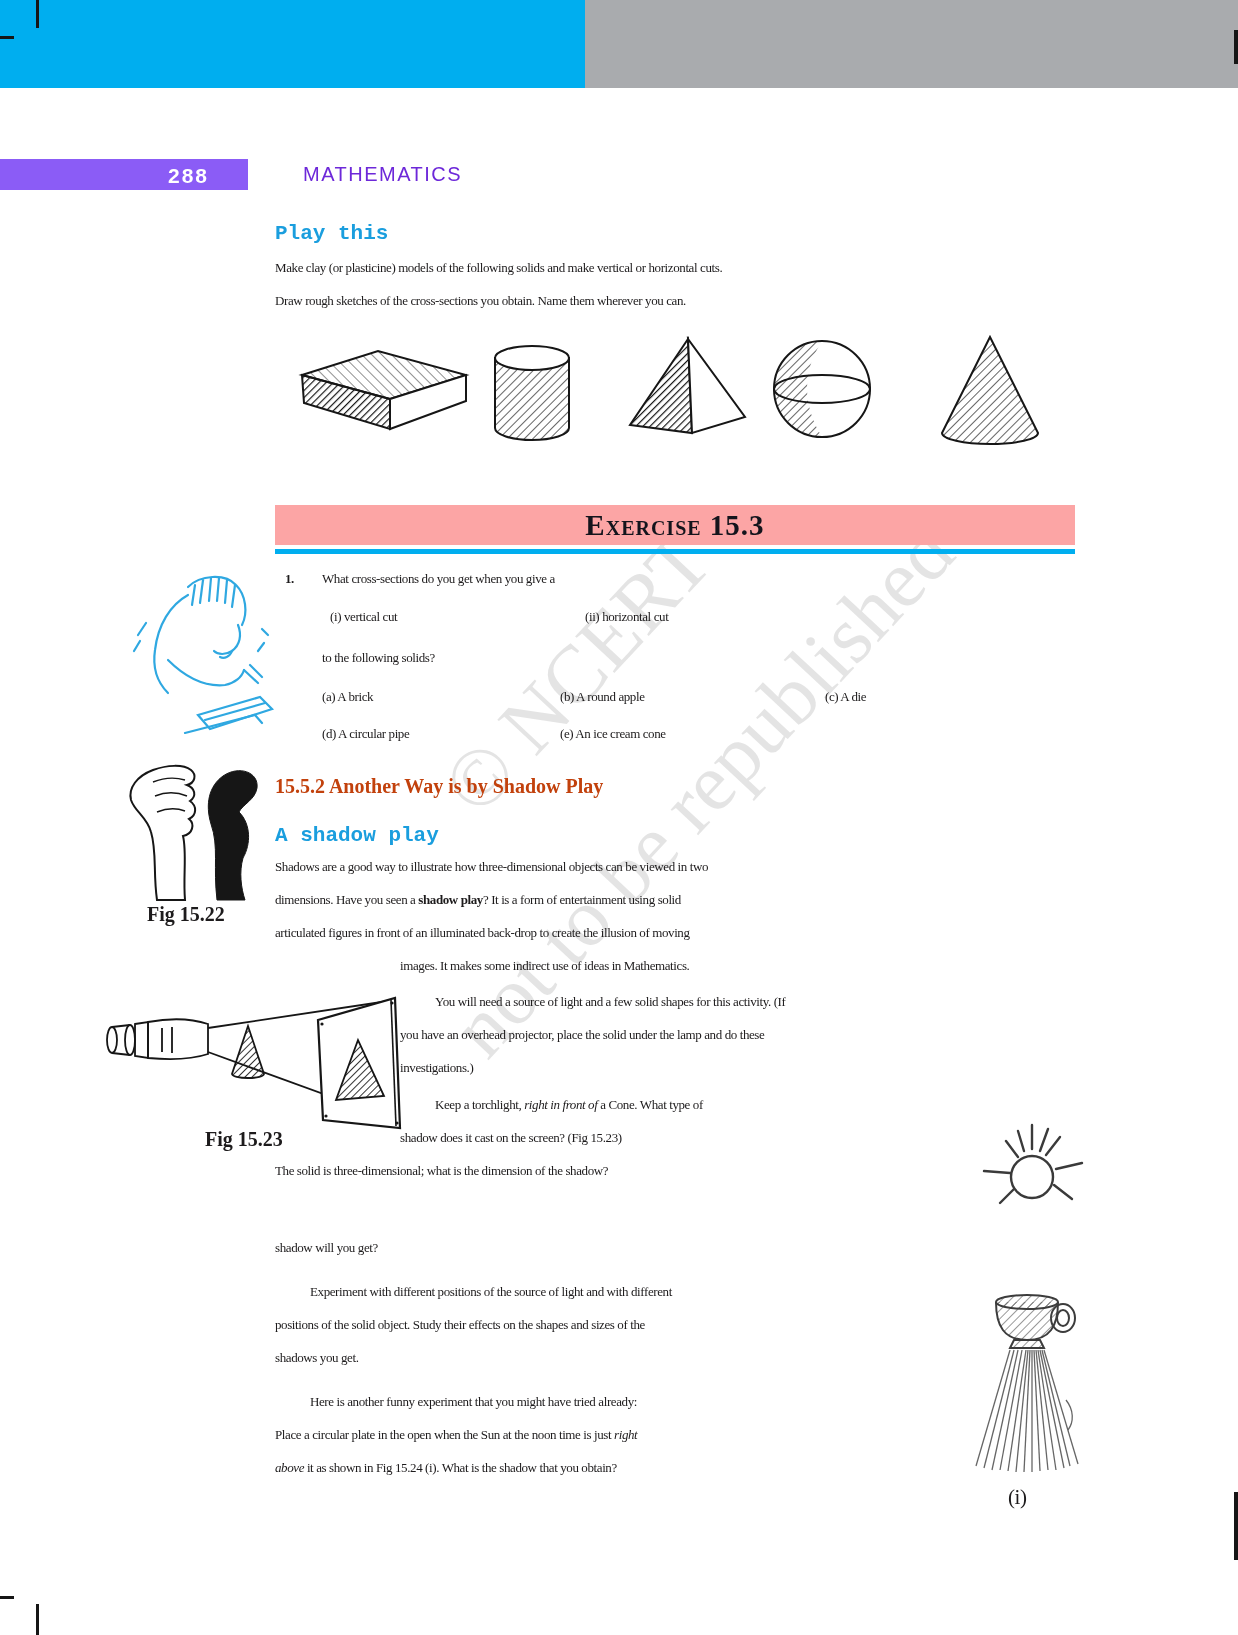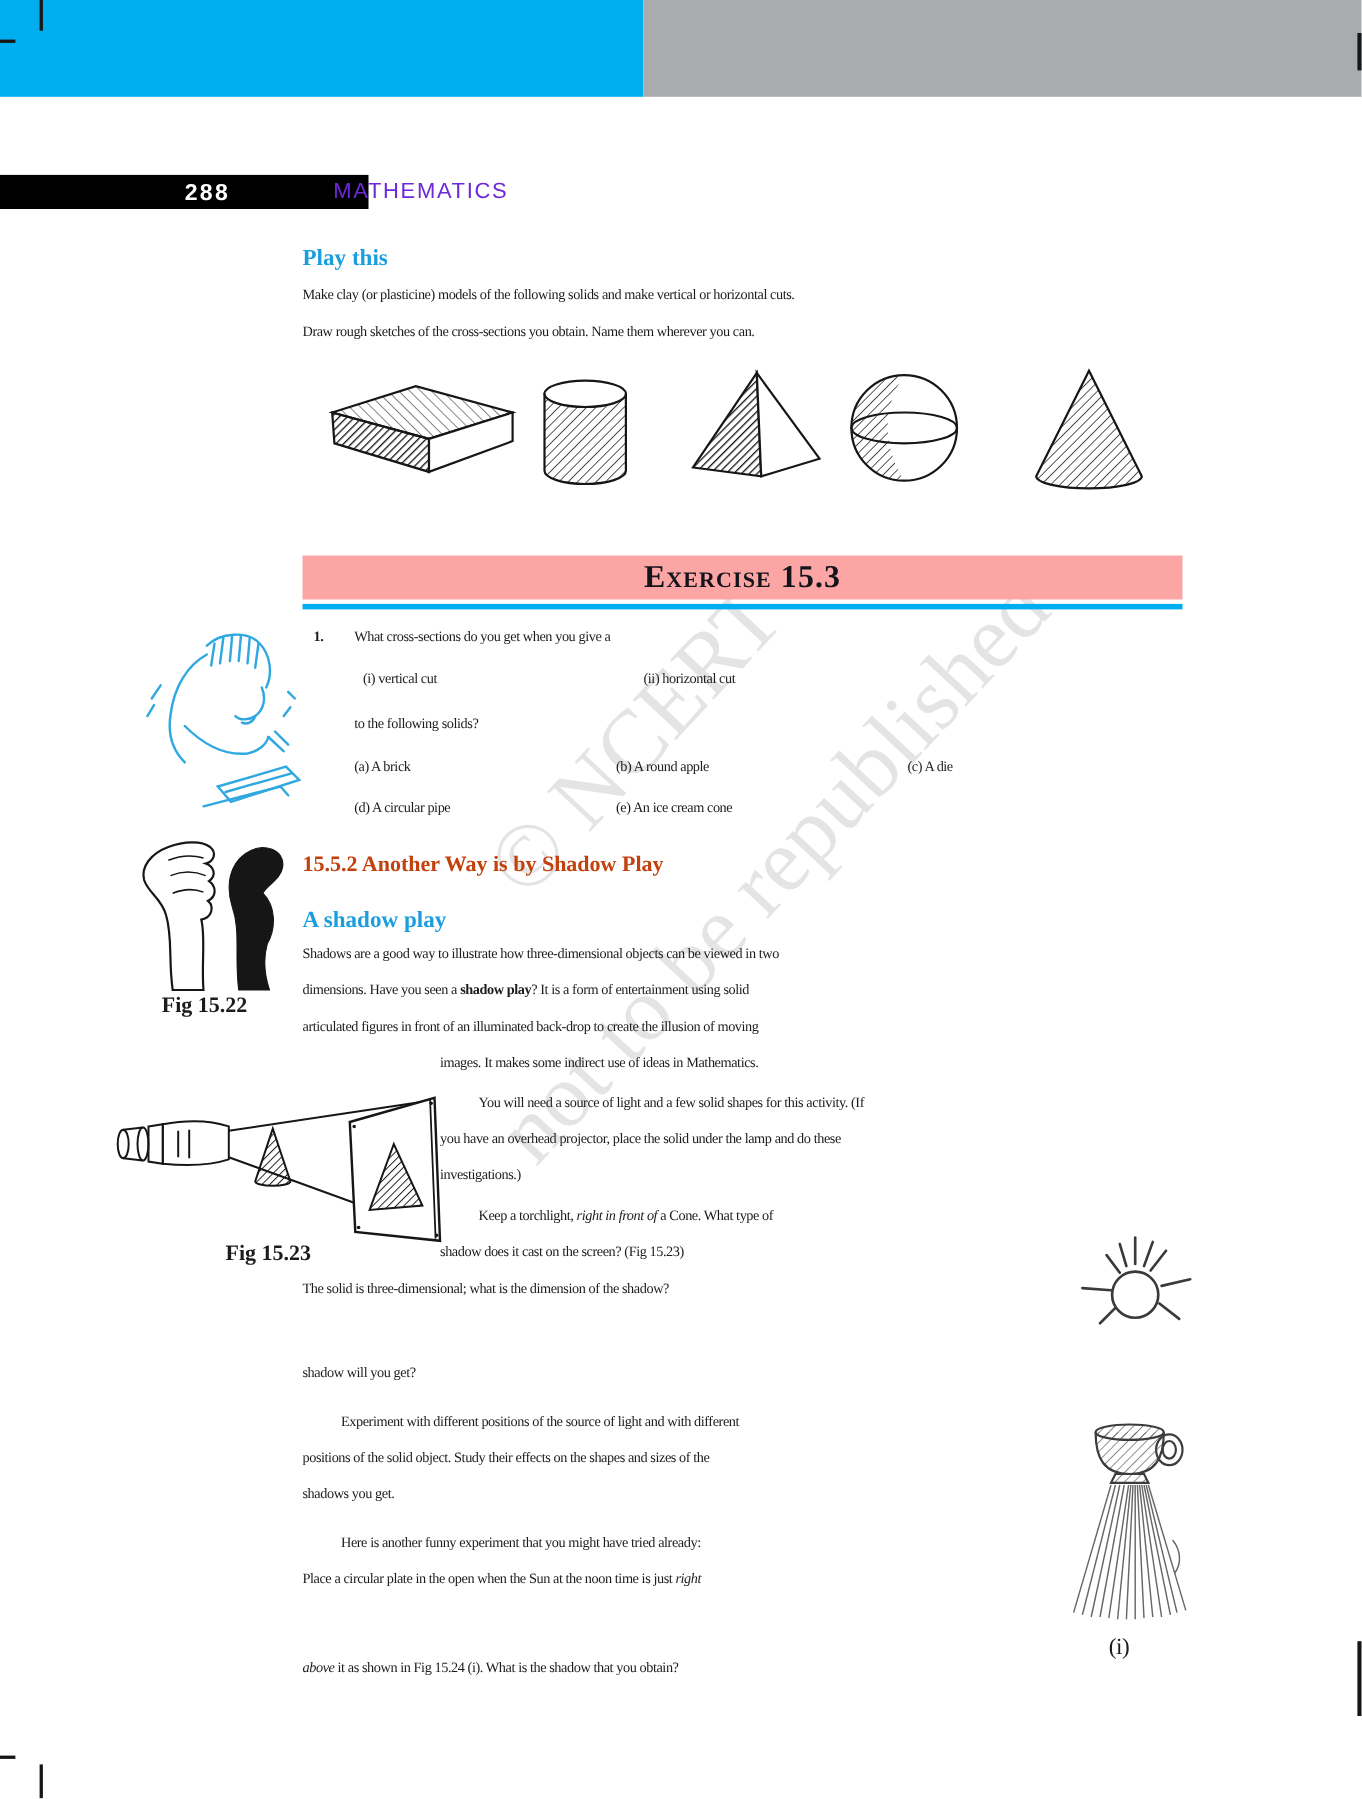--- a/index.html
+++ b/index.html
@@ -6,27 +6,27 @@
   .page{position:relative;width:1238px;height:1635px;background:#ffffff;overflow:hidden;
         font-family:"Liberation Serif", serif;color:#1d1b1c;}
   .t{position:absolute;white-space:nowrap;font-size:13px;letter-spacing:-0.4px;line-height:1;}
   .bold{font-weight:700;}
   .ital{font-style:italic;}
   
   .bar-cyan{position:absolute;left:0;top:0;width:585px;height:88px;background:#00AEEF;}
   .bar-gray{position:absolute;left:585px;top:0;width:653px;height:88px;background:#A9ABAE;}
   .crop{position:absolute;background:#161616;}
   
-  .pagenum-bar{position:absolute;left:0;top:159px;width:335px;height:31px;background:#000000;}
+  .pagenum-bar{position:absolute;left:0;top:159px;width:248px;height:31px;background:#8b5cf6;}
   .pagenum{position:absolute;left:168px;top:5px;color:#ffffff;font-family:"Liberation Sans",sans-serif;
            font-weight:700;font-size:21px;letter-spacing:2px;}
   .subject{position:absolute;left:303px;top:163px;color:#6d28d9;font-family:"Liberation Sans",sans-serif;
            font-size:20px;letter-spacing:1.5px;font-weight:400;}
   
-  .h-blue-sm{position:absolute;font-family:Liberation Serif, serif;font-weight:700;
+  .h-blue-sm{position:absolute;font-family:Liberation Mono, monospace;font-weight:700;
              color:#1A9EDE;font-size:21px;white-space:nowrap;}
   .h-blue-lg{position:absolute;font-family:Liberation Serif, serif;font-weight:700;
              color:#c2410c;font-size:20px;white-space:nowrap;}
   .caption{position:absolute;font-weight:700;font-size:20px;white-space:nowrap;letter-spacing:0;}
   
   .ex-banner{position:absolute;left:275px;top:505px;width:800px;height:40px;background:#fca5a5;
              display:flex;align-items:center;justify-content:center;}
   .ex-title{font-variant:small-caps;font-weight:700;font-size:29px;color:#14141c;letter-spacing:1px;}
   .ex-rule{position:absolute;left:275px;top:549px;width:800px;height:5px;background:#00AEEF;}
   
@@ -198,21 +198,21 @@
   <span class="t" style="left:275px;top:1164px;">The solid is three-dimensional; what is the dimension of the shadow?</span>
 
   <span class="t" style="left:275px;top:1241px;">shadow will you get?</span>
 
   <span class="t" style="left:310px;top:1285px;">Experiment with different positions of the source of light and with different</span>
   <span class="t" style="left:275px;top:1318px;">positions of the solid object. Study their effects on the shapes and sizes of the</span>
   <span class="t" style="left:275px;top:1351px;">shadows you get.</span>
 
   <span class="t" style="left:310px;top:1395px;">Here is another funny experiment that you might have tried already:</span>
   <span class="t" style="left:275px;top:1428px;"><span>Place a circular plate in the open when the Sun at the noon time is just </span><span class="ital">right</span></span>
-  <span class="t" style="left:275px;top:1461px;margin-top:48px;"><span class="ital">above</span><span> it as shown in Fig 15.24 (i). What is the shadow that you obtain?</span></span>
+  <span class="t" style="left:275px;top:1461px;"><span class="ital">above</span><span> it as shown in Fig 15.24 (i). What is the shadow that you obtain?</span></span>
 
   <svg width="110" height="100" viewBox="0 0 110 100" style="left:980px;top:1115px;">
     <g stroke="#3a3a3a" stroke-width="2.4" fill="none" stroke-linecap="round">
       <circle cx="52" cy="62" r="21"></circle>
       <path d="M52,34 L52,10"></path>
         <path d="M66,40 L80,22"></path>
         <path d="M76,54 L102,48"></path>
       <path d="M74,70 L92,84"></path>
         <path d="M38,42 L26,26"></path>
         <path d="M30,58 L4,56"></path>

